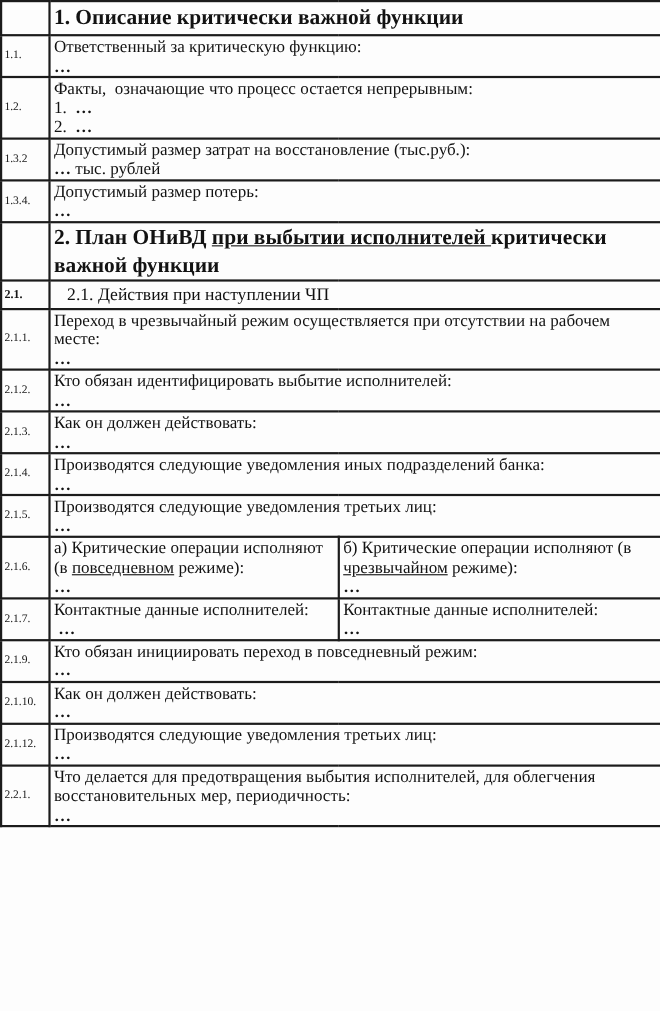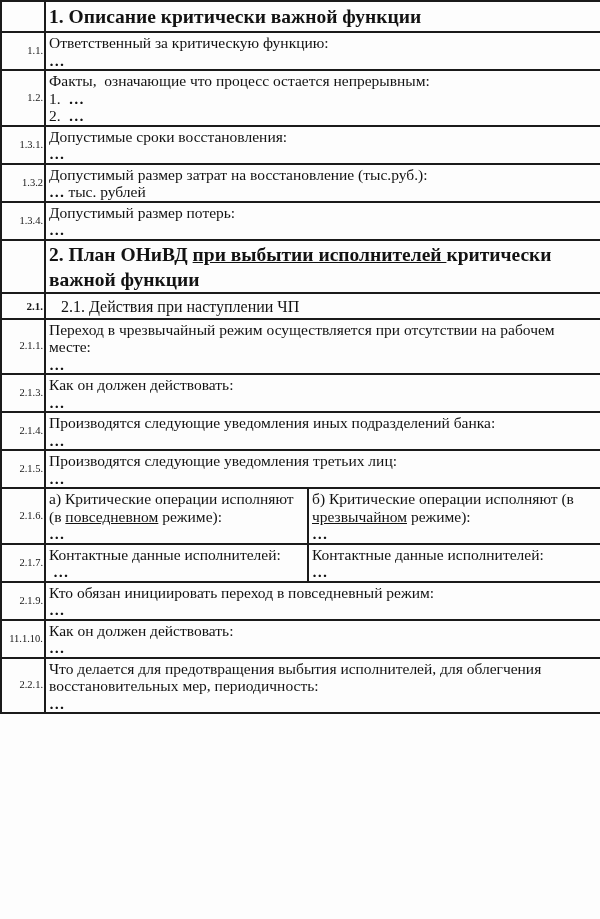--- a/index.html
+++ b/index.html
@@ -21,21 +21,20 @@
     overflow: hidden;
     padding: 1px 2px 0 3px;
     margin-left: 29px;
   }
   td.num {
     vertical-align: middle;
     padding: 0 1px 0 2px;
     font-size: 10.5px;
     line-height: 12px;
     color: #171717;
-    text-align: right;
   }
   td.num.nb { font-weight: bold; font-size: 11px; }
   .ln {
     white-space: pre-wrap;
     font-size: 15.5px;
     line-height: 17.5px;
   }
   .dots { font-weight: bold; }
   .u { text-decoration: underline; }
   .sec {
@@ -80,27 +79,20 @@
 
   <tr style="height:54px">
     <td class="num">1.2.</td>
     <td colspan="2">
       <div class="ln">Факты,  означающие что процесс остается непрерывным:</div>
       <div class="ln"><span>1.  </span><span class="dots">…</span></div>
       <div class="ln"><span>2.  </span><span class="dots">…</span></div>
     </td>
   </tr>
 
-  <tr style="height:37px">
-    <td class="num">1.3.1.</td>
-    <td colspan="2">
-      <div class="ln">Допустимые сроки восстановления:</div>
-      <div class="ln dots">…</div>
-    </td>
-  </tr>
 
   <tr style="height:37px">
     <td class="num">1.3.2</td>
     <td colspan="2">
       <div class="ln">Допустимый размер затрат на восстановление (тыс.руб.):</div>
       <div class="ln"><span class="dots">…</span><span> тыс. рублей</span></div>
     </td>
   </tr>
 
 
@@ -127,20 +119,27 @@
   </tr>
 
   <tr style="height:37px">
     <td class="num">2.1.1.</td>
     <td colspan="2">
       <div class="ln">Переход в чрезвычайный режим осуществляется при отсутствии на рабочем месте:</div>
       <div class="ln dots">…</div>
     </td>
   </tr>
 
+  <tr style="height:36px">
+    <td class="num">2.1.2.</td>
+    <td colspan="2">
+      <div class="ln">Кто обязан идентифицировать выбытие исполнителей:</div>
+      <div class="ln dots">…</div>
+    </td>
+  </tr>
 
   <tr style="height:36px">
     <td class="num">2.1.3.</td>
     <td colspan="2">
       <div class="ln">Как он должен действовать:</div>
       <div class="ln dots">…</div>
     </td>
   </tr>
 
   <tr style="height:36px">
@@ -186,28 +185,35 @@
 
   <tr style="height:36px">
     <td class="num">2.1.9.</td>
     <td colspan="2">
       <div class="ln">Кто обязан инициировать переход в повседневный режим:</div>
       <div class="ln dots">…</div>
     </td>
   </tr>
 
   <tr style="height:37px">
-    <td class="num">11.1.10.</td>
+    <td class="num">2.1.10.</td>
     <td colspan="2">
       <div class="ln">Как он должен действовать:</div>
       <div class="ln dots">…</div>
     </td>
   </tr>
 
 
+  <tr style="height:37px">
+    <td class="num">2.1.12.</td>
+    <td colspan="2">
+      <div class="ln">Производятся следующие уведомления третьих лиц:</div>
+      <div class="ln dots">…</div>
+    </td>
+  </tr>
 
 
   <tr style="height:54px">
     <td class="num">2.2.1.</td>
     <td colspan="2">
       <div class="ln">Что делается для предотвращения выбытия исполнителей, для облегчения восстановительных мер, периодичность:</div>
       <div class="ln dots">…</div>
     </td>
   </tr>
 

